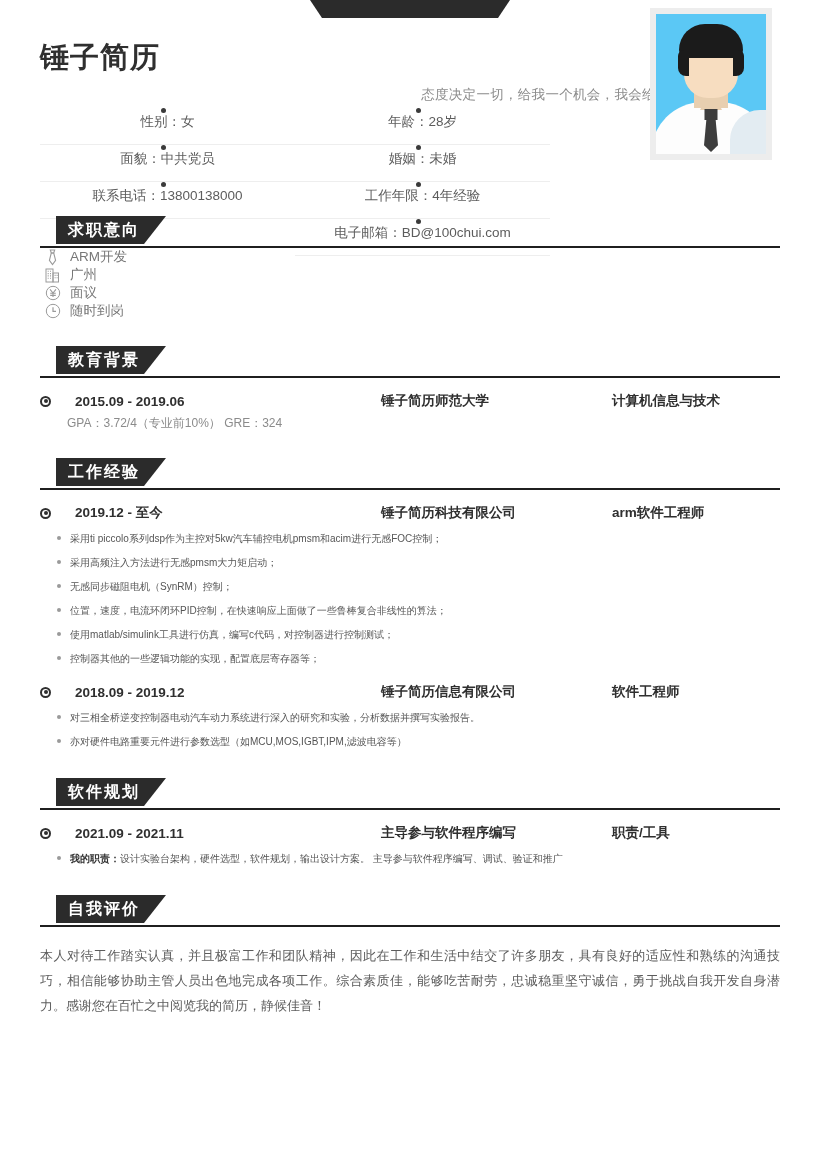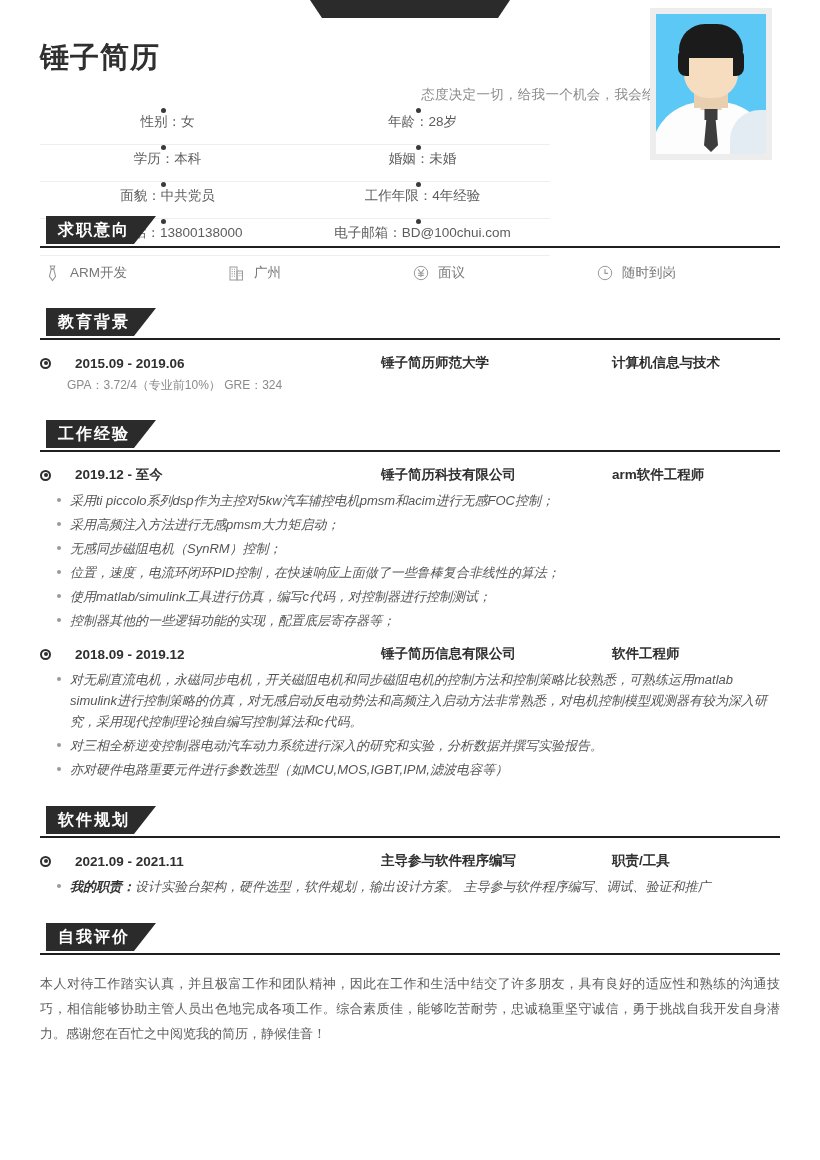--- a/index.html
+++ b/index.html
@@ -190,39 +190,39 @@
 
   
   .section { margin-top: 26px; }
   .sec-head {
     position: relative;
     height: 30px;
     border-bottom: 2px solid #1f1f1f;
   }
   .sec-banner {
     position: absolute;
-    left: 6px; top: 0;
+    left: 16px; top: 0;
     height: 28px;
     background: #2b2b2b;
     color: #ffffff;
     font-size: 16px;
     font-weight: bold;
     letter-spacing: 2px;
     padding: 0 26px 0 12px;
     display: flex;
     align-items: center;
     clip-path: polygon(0% 0%, 100% 0%, 80% 100%, 0% 100%);
     box-sizing: border-box;
   }
 
   
   .obj-row {
     display: flex;
-    margin-top: 16px;
     padding-left: 4px;
+    flex-direction: column;
   }
   .obj-item {
     flex: 1;
     display: flex;
     align-items: center;
     font-size: 13.5px;
     color: #777777;
   }
   .obj-item .ico {
     margin-right: 9px;
@@ -269,25 +269,24 @@
     color: #8b8b8b;
   }
   .bullets {
     margin: 6px 0 0 0;
     padding: 0;
     list-style: none;
   }
   .bullets li {
     position: relative;
     padding-left: 30px;
-    font-size: 13px;
+    font-size: 10px;
     line-height: 21px;
     color: #555555;
     margin-bottom: 3px;
-    font-style: italic;
   }
   .bullets li::before {
     content: "";
     position: absolute;
     left: 17px;
     top: 8px;
     width: 4px; height: 4px;
     border-radius: 50%;
     background: #9a9a9a;
   }
@@ -333,24 +332,20 @@
     </div>
 
     <div class="info-grid">
       <div class="info-col">
         <div class="info-row">
           <span class="info-dot"></span>
           <span>性别：女</span>
         </div>
         <div class="info-row">
           <span class="info-dot"></span>
-          <span>学历：本科</span>
-        </div>
-        <div class="info-row">
-          <span class="info-dot"></span>
           <span>面貌：中共党员</span>
         </div>
         <div class="info-row">
           <span class="info-dot"></span>
           <span>联系电话：13800138000</span>
         </div>
       </div>
       <div class="info-col">
         <div class="info-row">
           <span class="info-dot"></span>
@@ -460,21 +455,20 @@
     </div>
 
     <div class="entry">
       <div class="entry-head">
         <span class="bullseye"></span>
         <span class="e-date">2018.09 - 2019.12</span>
         <span class="e-org">锤子简历信息有限公司</span>
         <span class="e-role">软件工程师</span>
       </div>
       <ul class="bullets">
-        <li>对无刷直流电机，永磁同步电机，开关磁阻电机和同步磁阻电机的控制方法和控制策略比较熟悉，可熟练运用matlab simulink进行控制策略的仿真，对无感启动反电动势法和高频注入启动方法非常熟悉，对电机控制模型观测器有较为深入研究，采用现代控制理论独自编写控制算法和c代码。</li>
         <li>对三相全桥逆变控制器电动汽车动力系统进行深入的研究和实验，分析数据并撰写实验报告。</li>
         <li>亦对硬件电路重要元件进行参数选型（如MCU,MOS,IGBT,IPM,滤波电容等）</li>
       </ul>
     </div>
   </div>
 
   <div class="section">
     <div class="sec-head">
       <div class="sec-banner">软件规划</div>
     </div>

